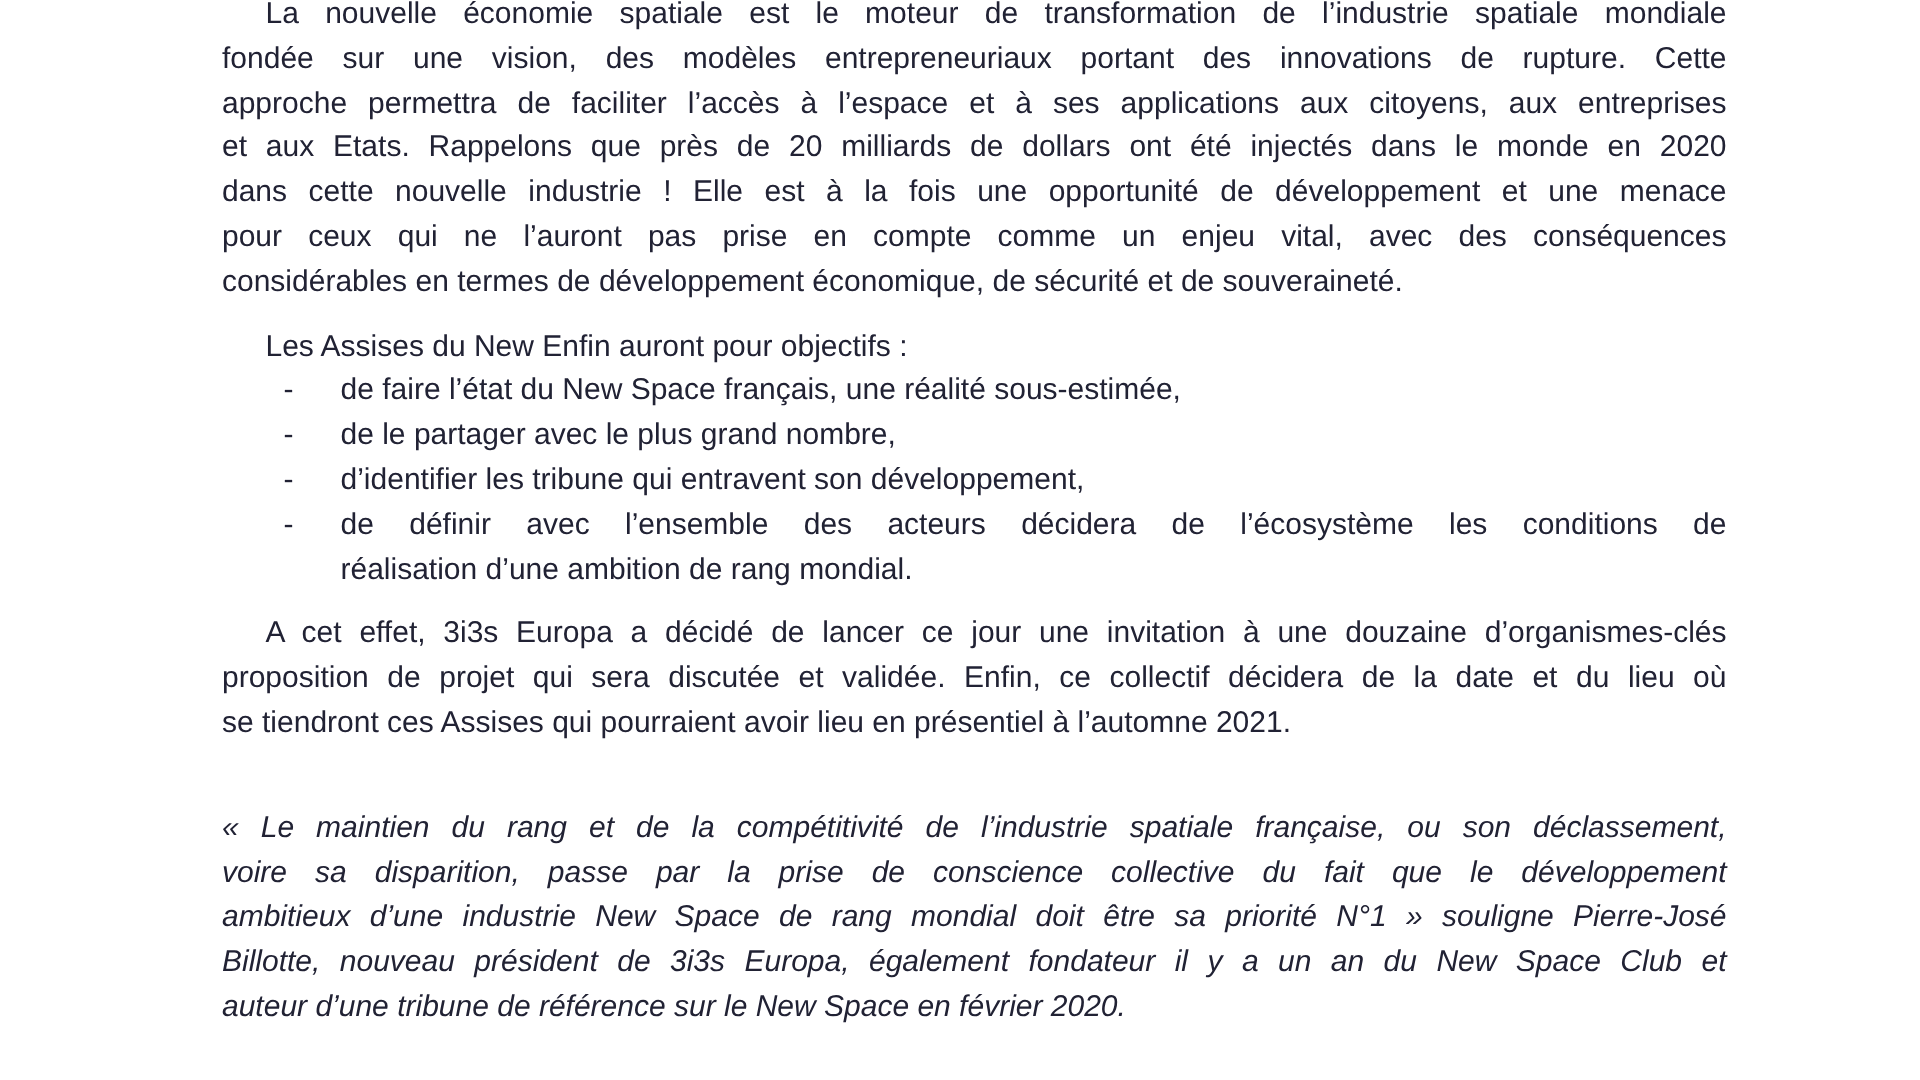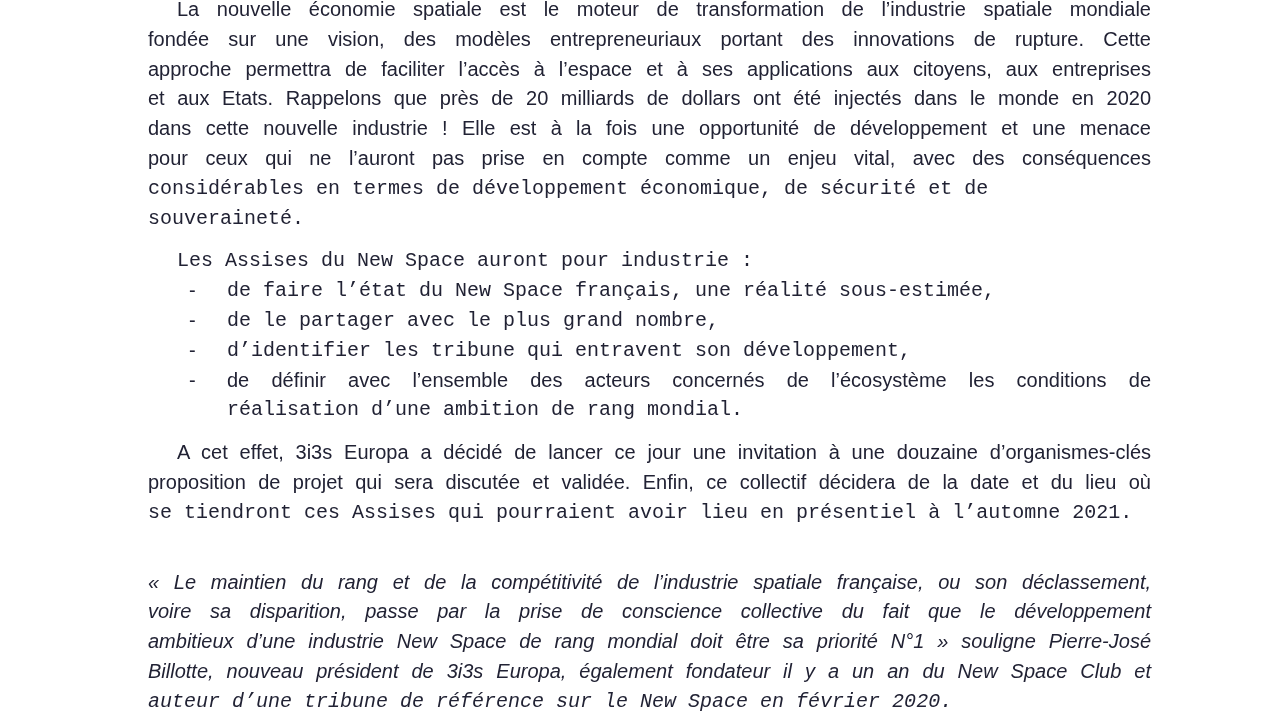--- a/index.html
+++ b/index.html
@@ -29,21 +29,20 @@
   .block-quote              { font-style: italic; margin-top: 40px; }
   .line {
     text-align: justify;
     text-align-last: justify;
     text-justify: inter-word;
     white-space: normal;
   }
   .line.last {
     text-align: left;
     text-align-last: auto;
-    font-family: Liberation Mono, monospace;
   }
   .indent { text-indent: 29px; }
   .list-item {
     position: relative;
     padding-left: 79px;
   }
   .list-marker {
     position: absolute;
     left: 41px;
     top: 0;
@@ -56,38 +55,38 @@
     <div class="block block-intro">
       <div class="line indent">La nouvelle économie spatiale est le moteur de transformation de l’industrie spatiale mondiale</div>
       <div class="line">fondée sur une vision, des modèles entrepreneuriaux portant des innovations de rupture. Cette</div>
       <div class="line">approche permettra de faciliter l’accès à l’espace et à ses applications aux citoyens, aux entreprises</div>
       <div class="line">et aux Etats. Rappelons que près de 20 milliards de dollars ont été injectés dans le monde en 2020</div>
       <div class="line">dans cette nouvelle industrie ! Elle est à la fois une opportunité de développement et une menace</div>
       <div class="line">pour ceux qui ne l’auront pas prise en compte comme un enjeu vital, avec des conséquences</div>
       <div class="line last">considérables en termes de développement économique, de sécurité et de souveraineté.</div>
     </div>
     <div class="block block-objectives-heading">
-      <div class="line last indent">Les Assises du New Space auront pour industrie :</div>
+      <div class="line last indent">Les Assises du New Enfin auront pour objectifs :</div>
     </div>
     <div class="block block-objectives-list">
       <div class="list-item">
         <span class="list-marker">-</span>
         <div class="line last">de faire l’état du New Space français, une réalité sous-estimée,</div>
       </div>
       <div class="list-item">
         <span class="list-marker">-</span>
         <div class="line last">de le partager avec le plus grand nombre,</div>
       </div>
       <div class="list-item">
         <span class="list-marker">-</span>
         <div class="line last">d’identifier les tribune qui entravent son développement,</div>
       </div>
       <div class="list-item">
         <span class="list-marker">-</span>
-        <div class="line">de définir avec l’ensemble des acteurs concernés de l’écosystème les conditions de</div>
+        <div class="line">de définir avec l’ensemble des acteurs décidera de l’écosystème les conditions de</div>
         <div class="line last">réalisation d’une ambition de rang mondial.</div>
       </div>
     </div>
     <div class="block block-action">
       <div class="line indent">A cet effet, 3i3s Europa a décidé de lancer ce jour une invitation à une douzaine d’organismes-clés</div>
       <div class="line">proposition de projet qui sera discutée et validée. Enfin, ce collectif décidera de la date et du lieu où</div>
       <div class="line last">se tiendront ces Assises qui pourraient avoir lieu en présentiel à l’automne 2021.</div>
     </div>
     <div class="block block-quote">
       <div class="line">« Le maintien du rang et de la compétitivité de l’industrie spatiale française, ou son déclassement,</div>

